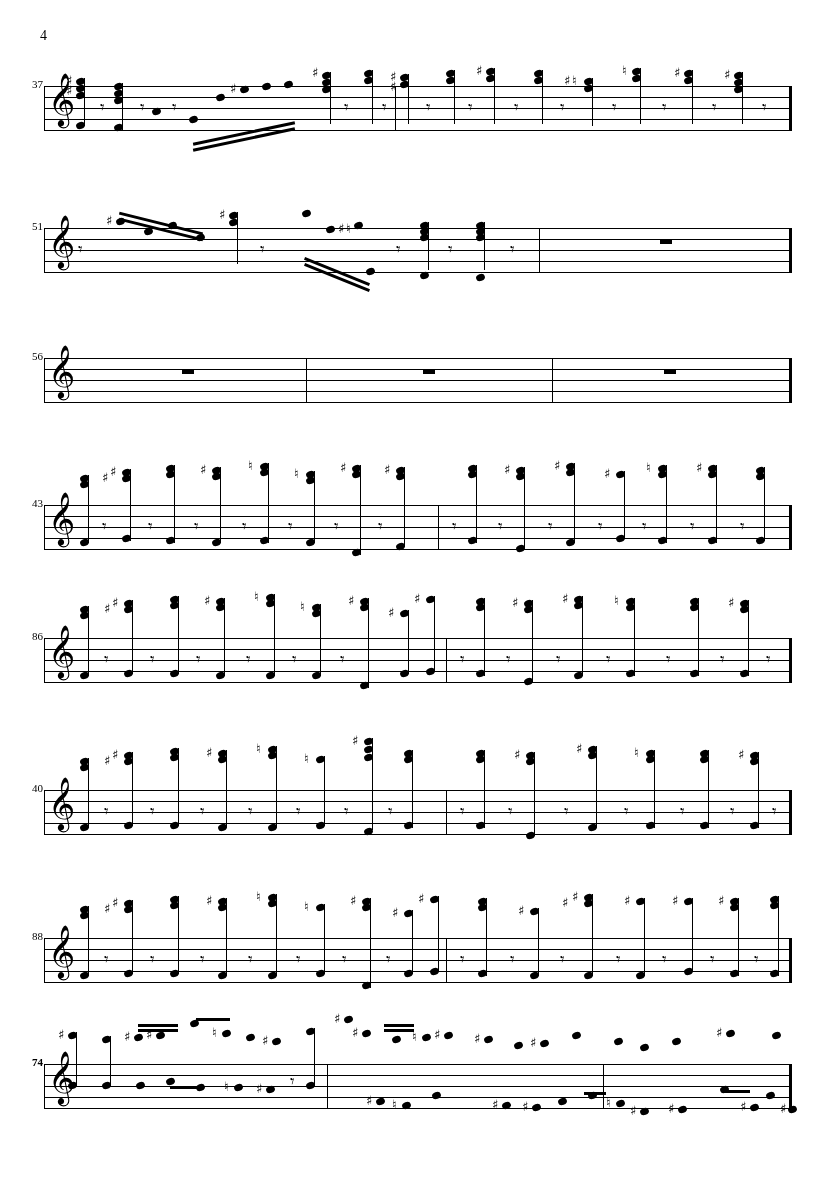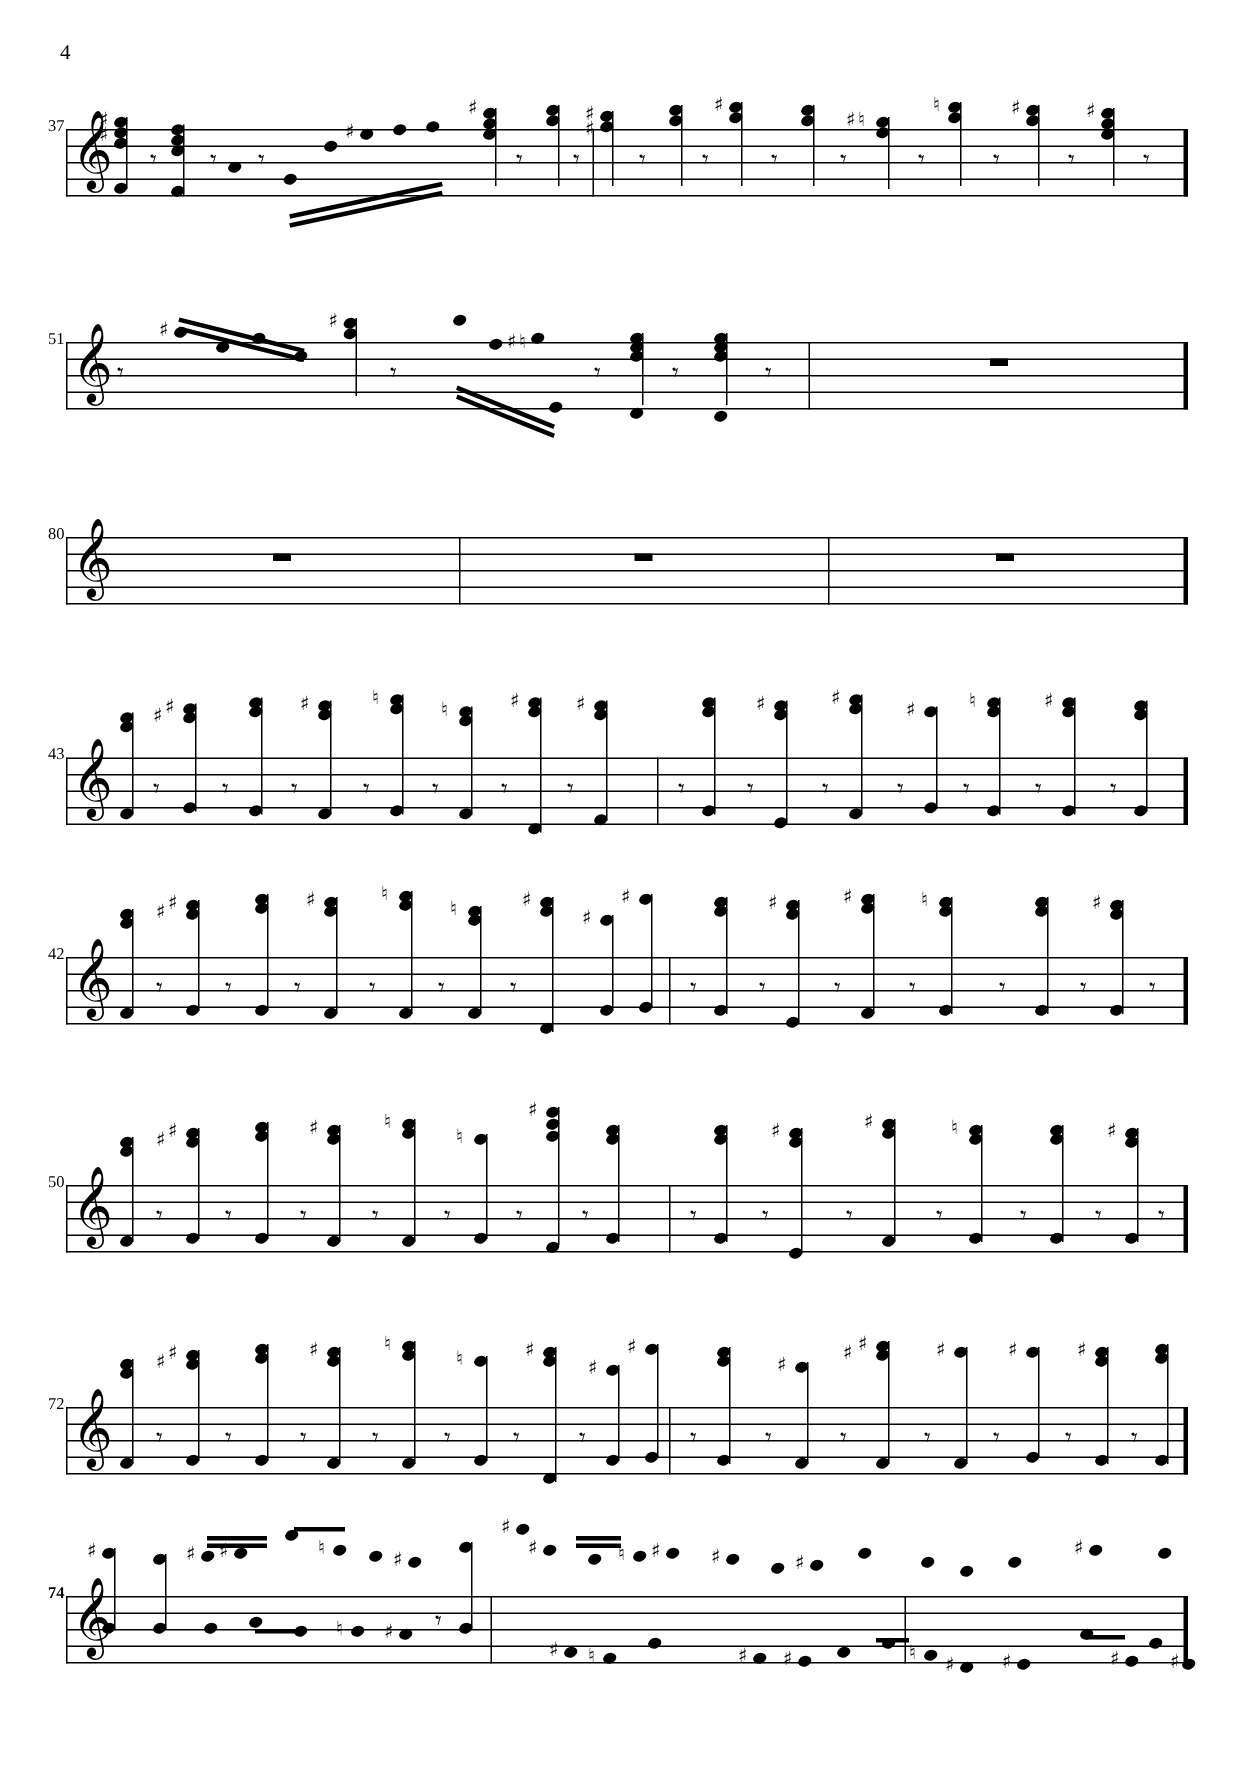--- a/index.html
+++ b/index.html
@@ -266,21 +266,21 @@
   </div>
 
   <div class="system" style="top:358px;height:60px;">
     <div class="staff">
       <div class="line l0"></div>
       <div class="line l1"></div>
       <div class="line l2"></div>
       <div class="line l3"></div>
       <div class="line l4"></div>
     </div>
-    <div class="measure-num" style="left:-12px;top:-8px;">80</div>
+    <div class="measure-num" style="left:-12px;top:-8px;">56</div>
     <div class="clef" style="left:4px;">𝄞</div>
     <div class="barline" style="left:0px;"></div>
     <div class="barline" style="left:262px;"></div>
     <div class="barline" style="left:508px;"></div>
     <div class="barline final-right" style="left:745px;"></div>
     <div class="rest-whole" style="left:138px;top:11px;"></div>
     <div class="rest-whole" style="left:379px;top:11px;"></div>
     <div class="rest-whole" style="left:620px;top:11px;"></div>
   </div>
 
@@ -387,21 +387,21 @@
   </div>
 
   <div class="system" style="top:638px;height:80px;">
     <div class="staff">
       <div class="line l0"></div>
       <div class="line l1"></div>
       <div class="line l2"></div>
       <div class="line l3"></div>
       <div class="line l4"></div>
     </div>
-    <div class="measure-num" style="left:-12px;top:-8px;">42</div>
+    <div class="measure-num" style="left:-12px;top:-8px;">86</div>
     <div class="clef" style="left:4px;">𝄞</div>
     <div class="barline" style="left:0px;"></div>
     <div class="barline" style="left:402px;"></div>
     <div class="barline final-right" style="left:745px;"></div>
     <div>
       <div class="nh" style="left:36px;top:-32px;"></div>
         <div class="nh" style="left:36px;top:-26px;"></div>
       <div class="stem" style="left:44px;top:-32px;height:70px;"></div>
       <div class="nh" style="left:36px;top:34px;"></div>
       <div class="nh" style="left:80px;top:-38px;"></div>
@@ -487,21 +487,21 @@
   </div>
 
   <div class="system" style="top:790px;height:80px;">
     <div class="staff">
       <div class="line l0"></div>
       <div class="line l1"></div>
       <div class="line l2"></div>
       <div class="line l3"></div>
       <div class="line l4"></div>
     </div>
-    <div class="measure-num" style="left:-12px;top:-8px;">50</div>
+    <div class="measure-num" style="left:-12px;top:-8px;">40</div>
     <div class="clef" style="left:4px;">𝄞</div>
     <div class="barline" style="left:0px;"></div>
     <div class="barline" style="left:402px;"></div>
     <div class="barline final-right" style="left:745px;"></div>
     <div>
       <div class="nh" style="left:36px;top:-32px;"></div>
         <div class="nh" style="left:36px;top:-26px;"></div>
       <div class="stem" style="left:44px;top:-32px;height:70px;"></div>
       <div class="nh" style="left:36px;top:34px;"></div>
       <div class="nh" style="left:80px;top:-38px;"></div>
@@ -584,21 +584,21 @@
   </div>
 
   <div class="system" style="top:938px;height:80px;">
     <div class="staff">
       <div class="line l0"></div>
       <div class="line l1"></div>
       <div class="line l2"></div>
       <div class="line l3"></div>
       <div class="line l4"></div>
     </div>
-    <div class="measure-num" style="left:-12px;top:-8px;">72</div>
+    <div class="measure-num" style="left:-12px;top:-8px;">88</div>
     <div class="clef" style="left:4px;">𝄞</div>
     <div class="barline" style="left:0px;"></div>
     <div class="barline" style="left:402px;"></div>
     <div class="barline final-right" style="left:745px;"></div>
     <div>
       <div class="nh" style="left:36px;top:-32px;"></div>
         <div class="nh" style="left:36px;top:-26px;"></div>
       <div class="stem" style="left:44px;top:-32px;height:70px;"></div>
       <div class="nh" style="left:36px;top:34px;"></div>
       <div class="nh" style="left:80px;top:-38px;"></div>

